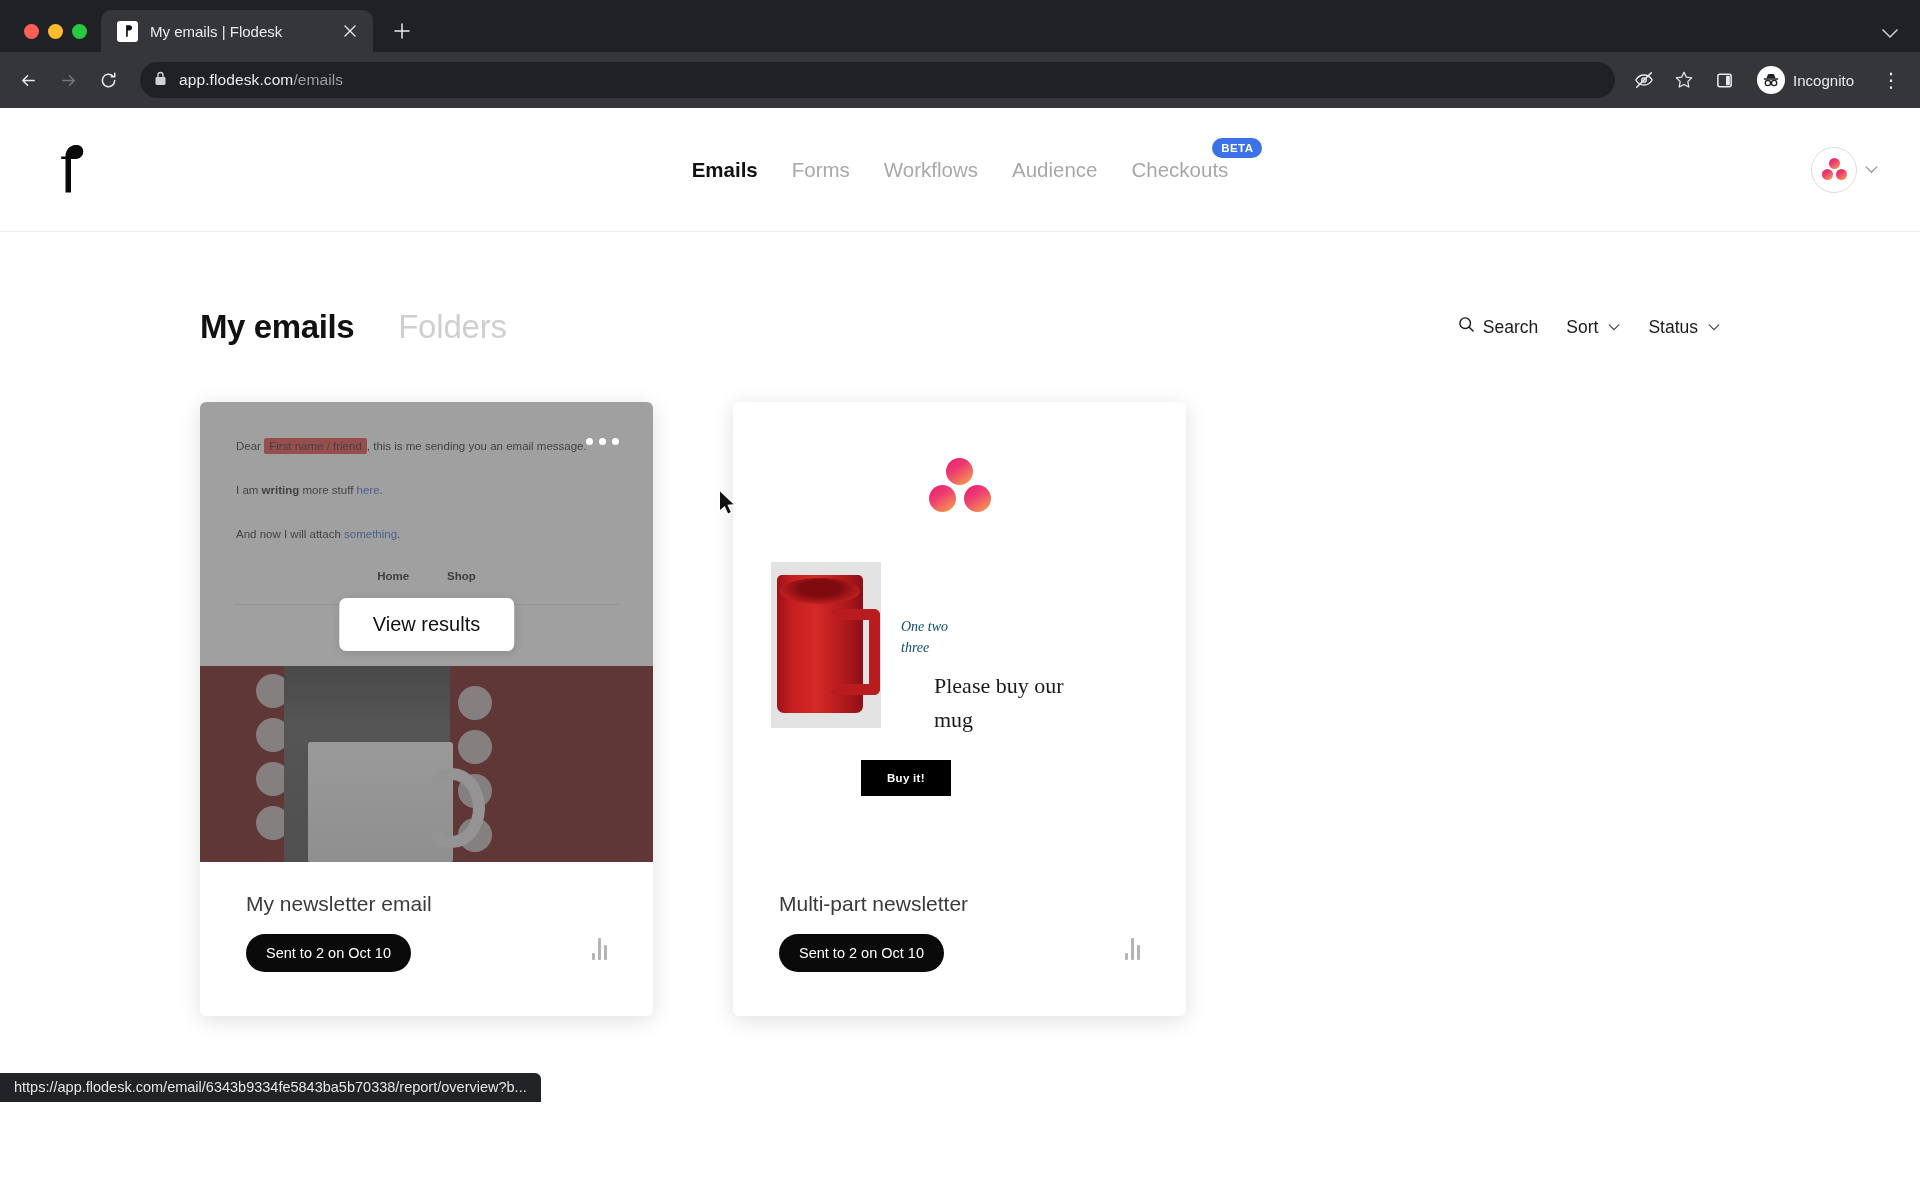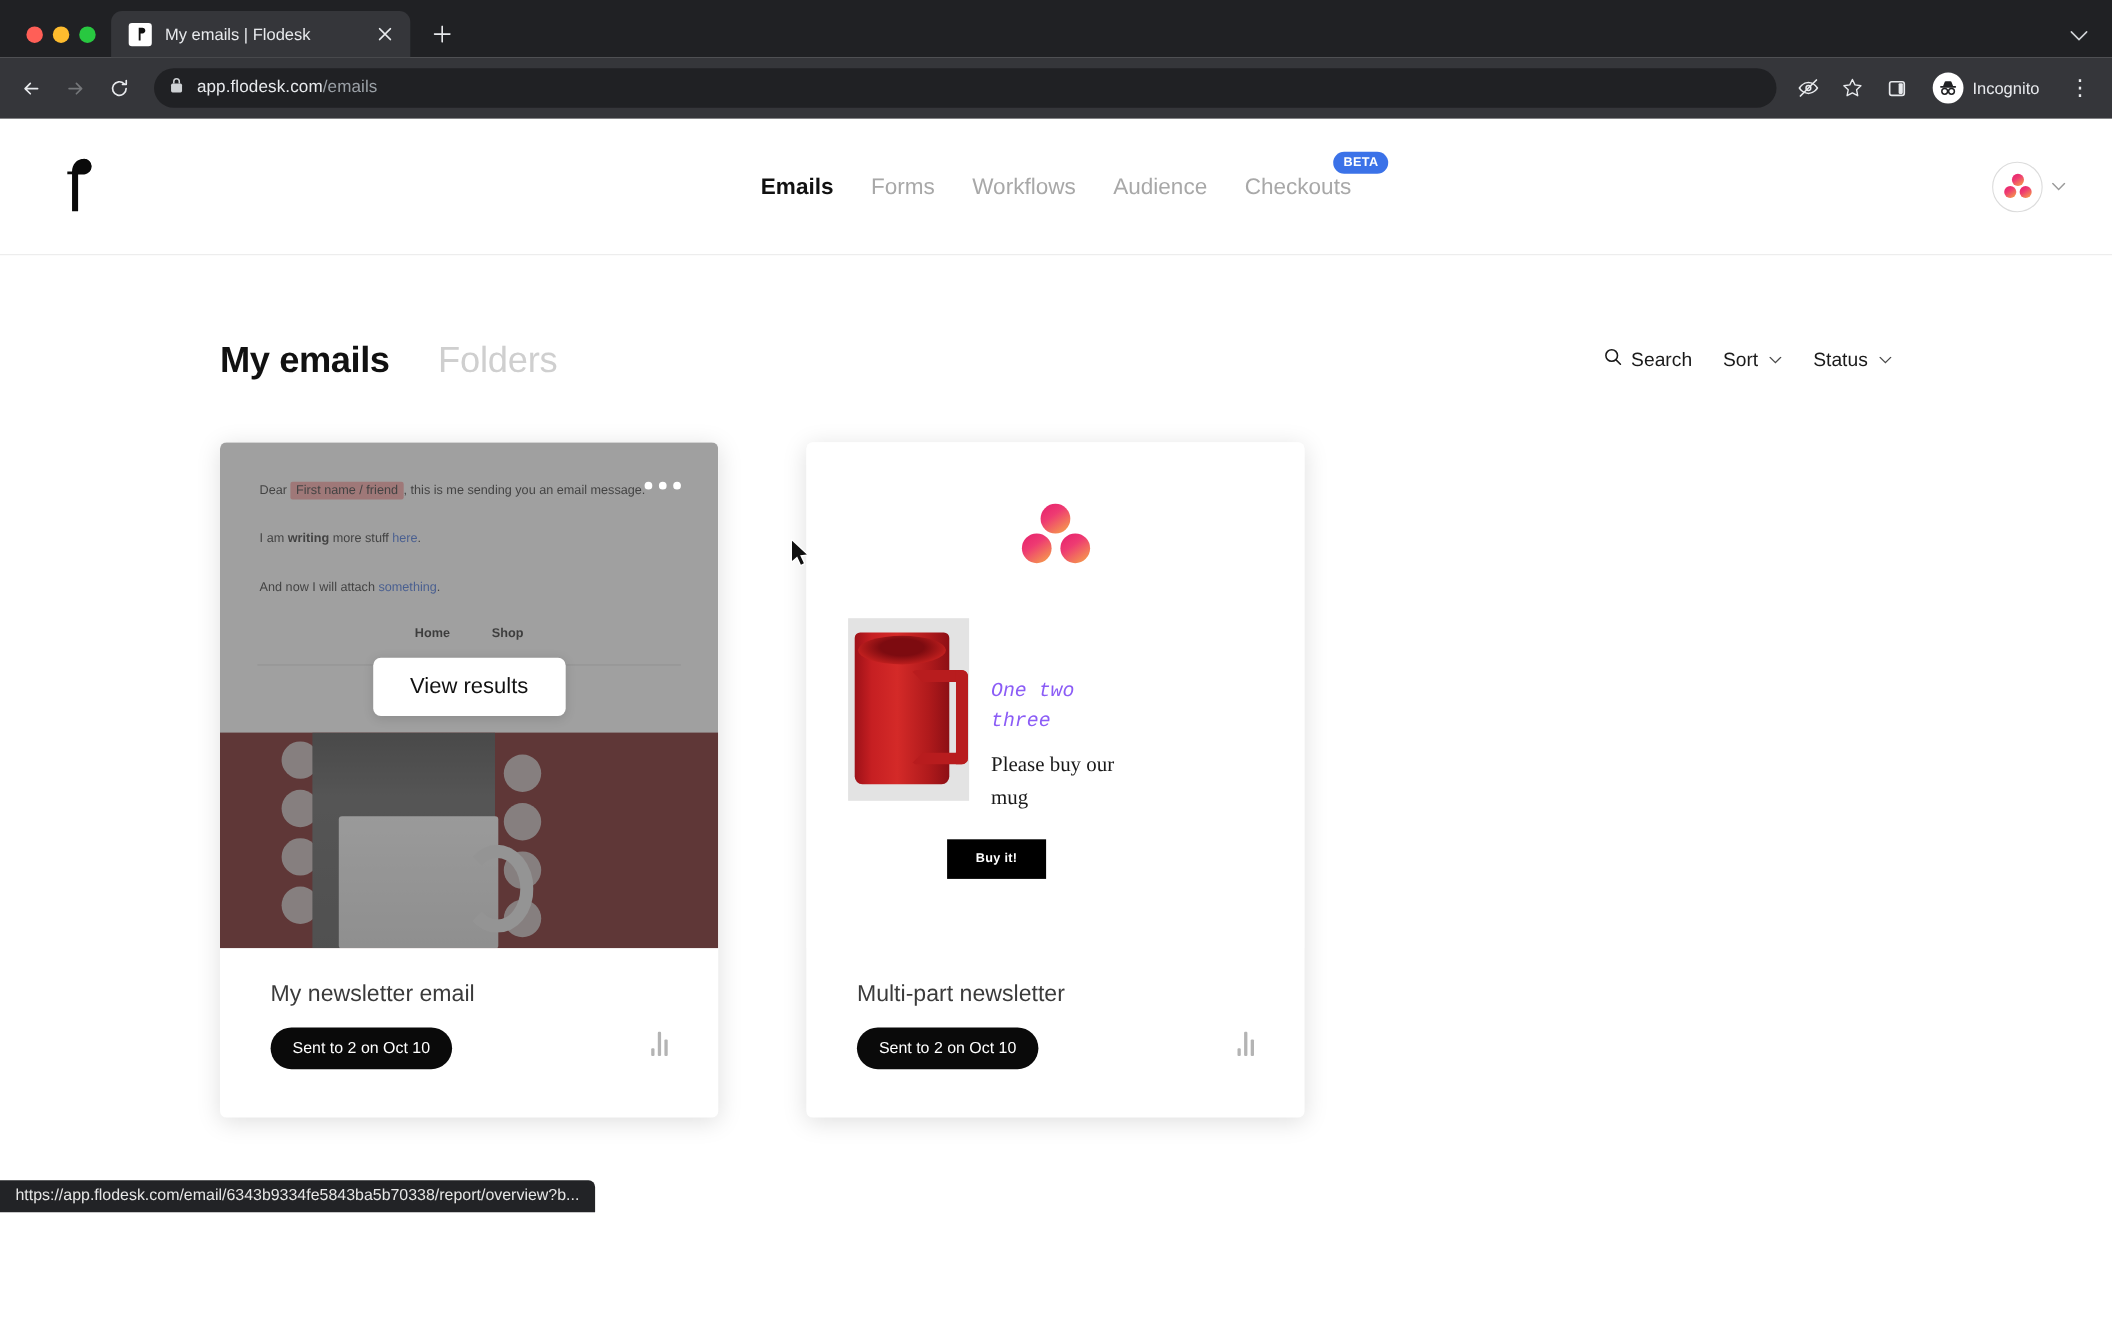--- a/index.html
+++ b/index.html
@@ -141,21 +141,21 @@
     width: 453px; background:#fff; border-radius: 6px;
     box-shadow: 0 4px 22px rgba(0,0,0,.13);
     overflow: hidden; position: relative;
   }
   .card-preview { height: 460px; position: relative; overflow:hidden; background:#fff; }
 
   
   .prev1 { background:#fff; }
   .prev1-body { padding: 36px 36px 0 36px; }
   .prev1-line { font-size: 11.5px; color:#2b2b2b; margin-bottom: 28px; line-height:1.4; }
-  .merge-chip { background:#fca5a5; padding: 2px 5px; border-radius: 2px; color:#2b2b2b;}
+  .merge-chip { background:#ef4444; padding: 2px 5px; border-radius: 2px; color:#2b2b2b;}
   .lnk { color:#3d6ddb; }
   .prev1-nav { display:flex; justify-content:center; gap: 38px; margin-top: 12px; font-size: 11.5px; font-weight:700; color:#1e1e1e; }
   .prev1-rule { height:1px; background:#e0e0e0; margin: 22px 34px 0 34px; }
   .prev1-photo {
     position:absolute; left:0; right:0; bottom:0; height: 196px;
     background: #6b1010; overflow:hidden;
   }
   .mug-white {
     position:absolute; left: 108px; bottom: 0px; width: 145px; height: 120px;
     background: linear-gradient(180deg,#f1f1f1,#d8d8d8); border-radius: 3px 3px 2px 2px;
@@ -195,22 +195,22 @@
   .mug-red:before {
     content:""; position:absolute; left: 3px; top: 3px; right: 3px; height: 26px;
     background: radial-gradient(ellipse at 50% 40%, #7d0b10 35%, #c4201f 75%);
     border-radius: 50%;
   }
   .mug-red:after {
     content:""; position:absolute; right: -17px; top: 34px; width: 30px; height: 64px;
     border: 11px solid #b81c1e; border-radius: 6px; border-left-color: transparent;
   }
   .prev2-text { padding-top: 54px; }
-  .script-text { font-family: Liberation Mono, monospace; font-style: italic; font-size: 18px; color:#8b5cf6; line-height: 1.5; }
-  .serif-text { font-family: "Liberation Serif", serif; font-size: 19px; color:#1a1a1a; line-height: 1.45; margin-top: 12px; }
+  .script-text { font-family: Liberation Serif, serif; font-style: italic; font-size: 14px; color:#0c4a6e; line-height: 1.5; }
+  .serif-text { font-family: "Liberation Serif", serif; font-size: 22px; color:#1a1a1a; line-height: 1.45; margin-top: 12px; margin-left: 33px; }
   .buy-btn {
     margin: 24px 0 0 128px; display:inline-block;
     background:#000; color:#fff; font-size: 11.5px; font-weight: 700;
     padding: 12px 26px; letter-spacing:.3px;
   }
 
   .card-foot { padding: 30px 46px 44px 46px; position:relative; }
   .card-name { font-size: 21px; color:#3b3b3b; font-weight: 400; }
   .sent-pill {
     display:inline-block; margin-top: 18px; background:#0a0a0a; color:#fff;

